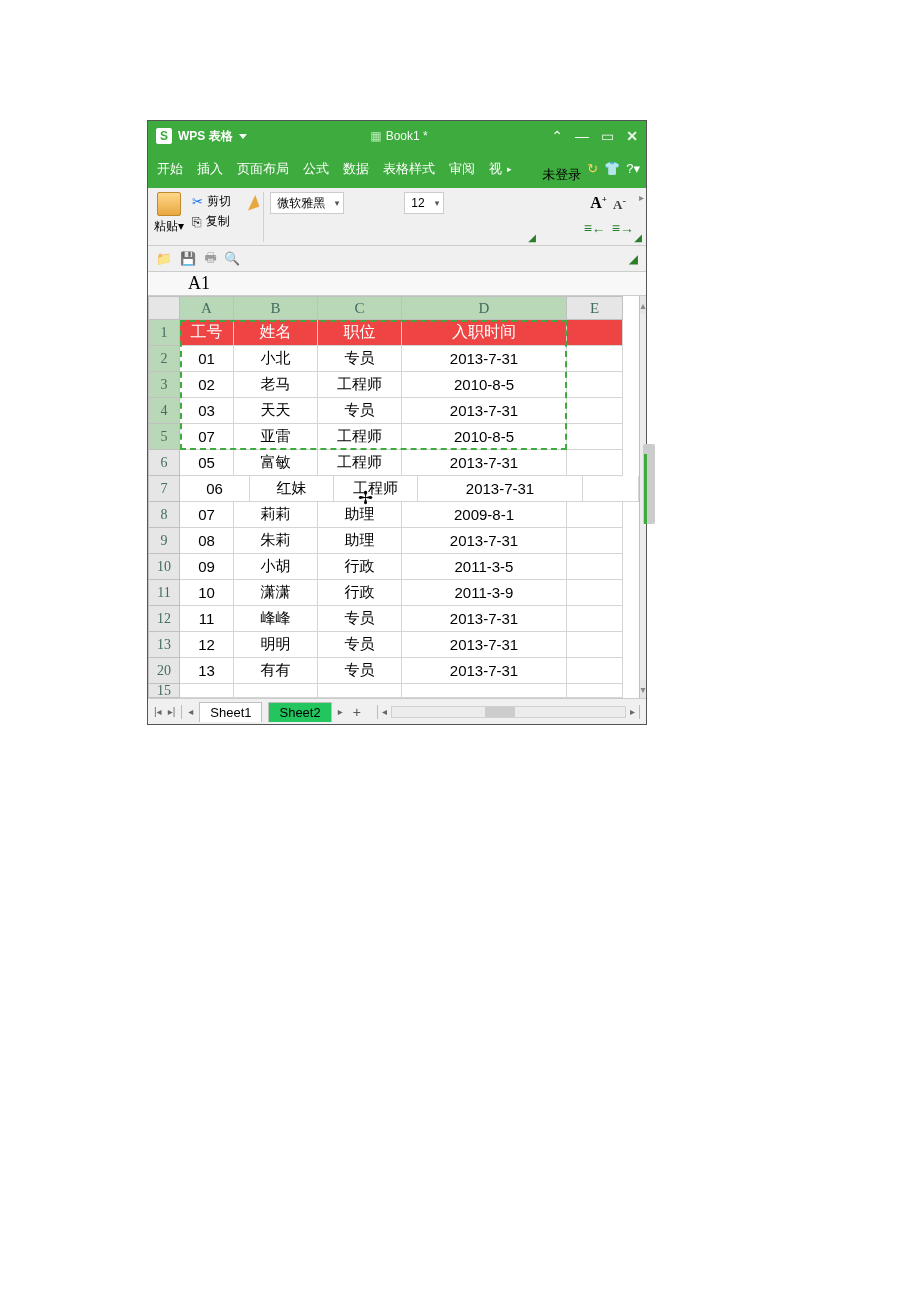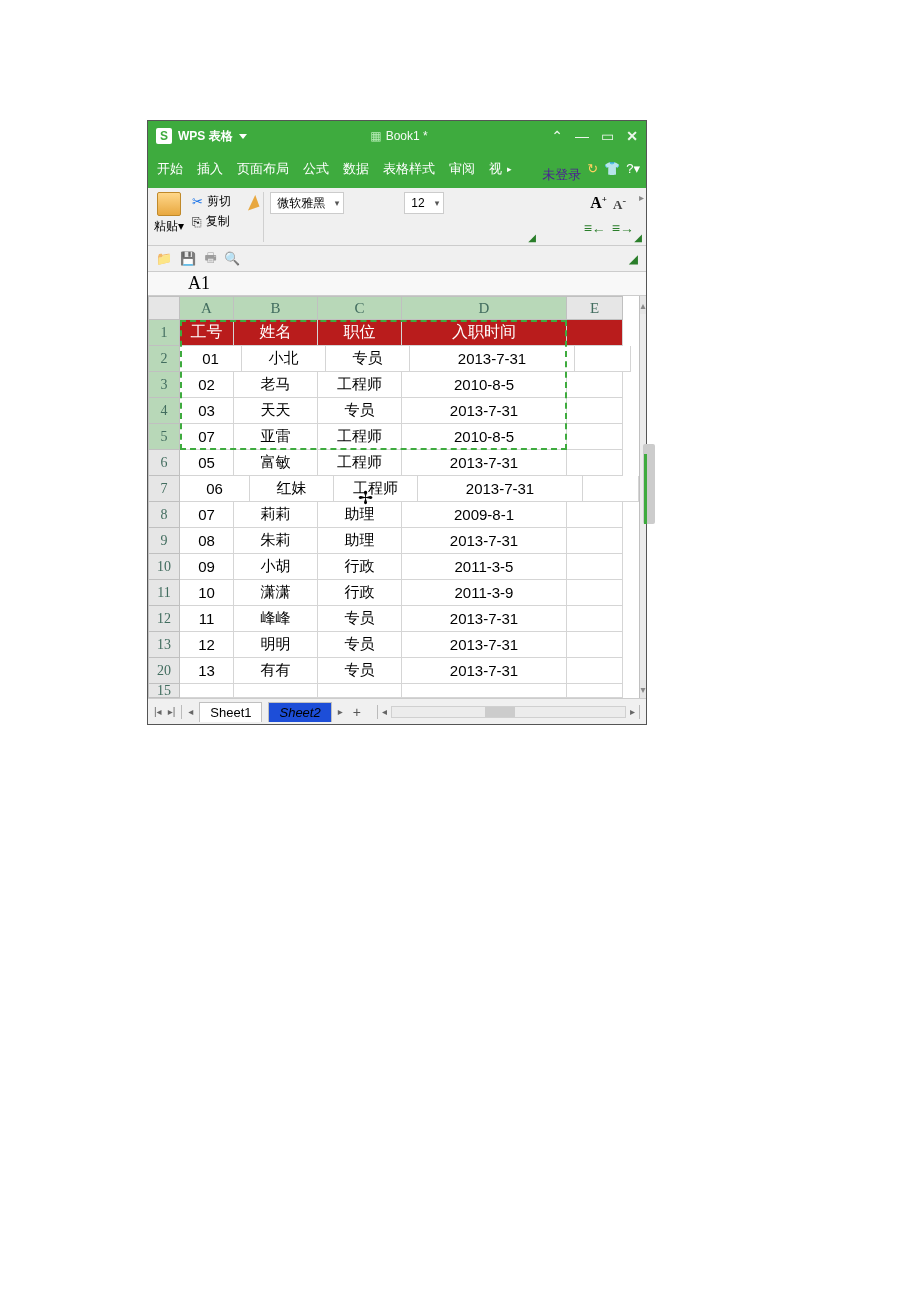--- a/index.html
+++ b/index.html
@@ -77,21 +77,21 @@
       cursor: pointer;
       padding: 2px 3px;
     }
     .login-area {
       display: flex;
       align-items: center;
       gap: 6px;
       margin-left: auto;
     }
     .login-text {
-      color: #4c1d95;
+      color: #000000;
       margin-top: 13px;
     }
     .ribbon-toolbar {
       background: #f0f0f0;
       border-bottom: 1px solid #ccc;
       position: relative;
       height: 58px;
       display: flex;
       padding: 4px 6px;
     }
@@ -299,21 +299,21 @@
     .cell {
       border-right: 1px solid #d5d5d5;
       border-bottom: 1px solid #d5d5d5;
       display: flex;
       align-items: center;
       justify-content: center;
       font-size: 15px;
       overflow: hidden;
     }
     .header-row .cell {
-      background: #b91c1c;
+      background: #ef4444;
       color: #fff;
       font-size: 16px;
     }
     .copy-selection {
       position: absolute;
       top: 24px;
       left: 0;
       width: 387px;
       height: 130px;
       border: 2px dashed #3eab3e;
@@ -385,22 +385,21 @@
     }
     .sheet-tab {
       padding: 2px 10px;
       border: 1px solid #c0c0c0;
       border-bottom: none;
       background: #fff;
       font-size: 13px;
       cursor: pointer;
     }
     .sheet-tab.inactive {
-      background: #1d4ed8;
-      font-style: italic;
+      background: #22c55e;
     }
     .add-tab {
       font-size: 14px;
       padding: 0 4px;
       cursor: pointer;
       color: #555;
     }
     .hscroll {
       flex: 1;
       display: flex;
@@ -563,21 +562,21 @@
       </div>
       <div class="data-rows" id="data-rows-container">
           <div class="data-row header-row">
             <div class="cell col-a" style="width: 54px;">工号</div>
             <div class="cell col-b" style="width: 84px;">姓名</div>
             <div class="cell col-c" style="width: 84px;">职位</div>
             <div class="cell col-d" style="width: 165px;">入职时间</div>
             <div class="cell col-e" style="width: 56px;"></div>
           </div>
           <div class="data-row">
-            <div class="cell col-a" style="width: 62px;">01</div>
+            <div class="cell col-a" style="width: 54px;">01</div>
             <div class="cell col-b" style="width: 84px;">小北</div>
             <div class="cell col-c" style="width: 84px;">专员</div>
             <div class="cell col-d" style="width: 165px;">2013-7-31</div>
             <div class="cell col-e" style="width: 56px;"></div>
           </div>
           <div class="data-row">
             <div class="cell col-a" style="width: 54px;">02</div>
             <div class="cell col-b" style="width: 84px;">老马</div>
             <div class="cell col-c" style="width: 84px;">工程师</div>
             <div class="cell col-d" style="width: 165px;">2010-8-5</div>

